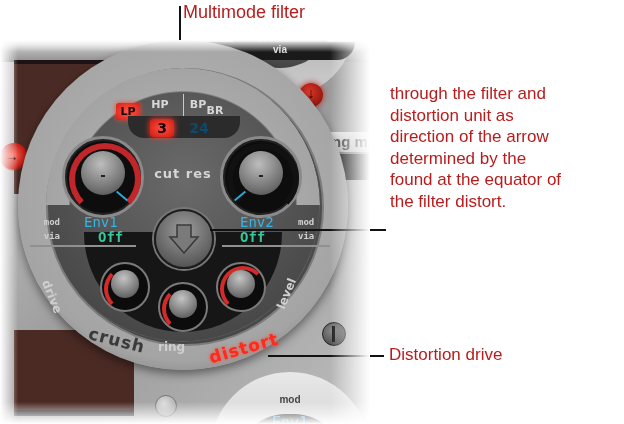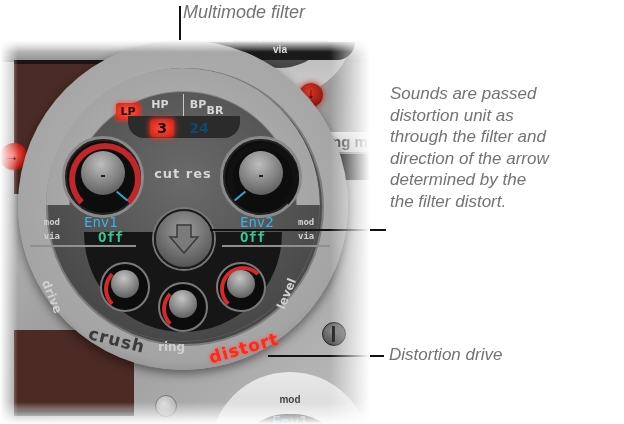--- a/index.html
+++ b/index.html
@@ -80,21 +80,21 @@
   .arrow-btn svg { position:absolute; left:10px; top:10px; }
 
   .knob-sm { position:absolute; width:46px; height:46px; border-radius:50%; background:#0c0c0c; border:2px solid #7a7a7a; }
   .knob-sm .arc { position:absolute; left:2px; top:2px; width:38px; height:38px; border-radius:50%; border:4px solid transparent; }
   .knob-sm .cap { position:absolute; left:9px; top:6px; width:28px; height:28px; border-radius:50%; background:radial-gradient(circle at 45% 30%, #c4c4c4, #6c6c6c 70%, #404040); }
 
   .arc-text { position:absolute; color:#cfcfcf; font-size:12px; font-weight:bold; font-family:"DejaVu Sans", sans-serif; }
   .dist-btn { position:absolute; font-size:17px; font-weight:bold; font-family:"DejaVu Sans", sans-serif; letter-spacing:1px; }
 
   
-  .callout-text { position:absolute; color:#737373; font-size:17px; line-height:21.5px; font-family:"Liberation Sans", sans-serif;font-style:italic; }
+  .callout-text { position:absolute; color:#b91c1c; font-size:17px; line-height:21.5px; font-family:"Liberation Sans", sans-serif; }
   .lead { position:absolute; background:#111; }
 </style>
 </head>
 <body>
 
 <div class="callout-text" style="left:183px; top:2px; font-size:18px;">Multimode filter</div>
 <div class="lead" style="left:179px; top:6px; width:1.5px; height:72px;"></div>
 
 <div id="synth">
   <div class="metal-bg"></div>
@@ -205,23 +205,23 @@
   <div class="dist-btn" style="left:88px; top:290px; color:#3a3a3a; transform:rotate(14deg); text-shadow:0 1px 0 #9a9a9a;">crush</div>
   <div class="dist-btn" style="left:208px; top:298px; color:#ff2a1a; transform:rotate(-16deg); text-shadow:0 0 4px #ff4a3a;">distort</div>
 
   <div class="fade-right"></div>
   <div class="fade-left"></div>
   <div class="fade-bottom"></div>
   <div class="fade-top"></div>
 </div>
 
 <div class="callout-text" style="left:390px; top:83px;">
-  <div>Sounds are passed</div>
+  <div>through the filter and</div>
   <div>distortion unit as</div>
-  <div>through the filter and</div>
   <div>direction of the arrow</div>
   <div>determined by the</div>
+  <div>found at the equator of</div>
   <div>the filter distort.</div>
 </div>
 <div class="lead" style="left:210px; top:229px; width:176px; height:1.5px;"></div>
 
 <div class="callout-text" style="left:389px; top:344px;">Distortion drive</div>
 <div class="lead" style="left:268px; top:355px; width:116px; height:1.5px;"></div>
 
 </body></html>

